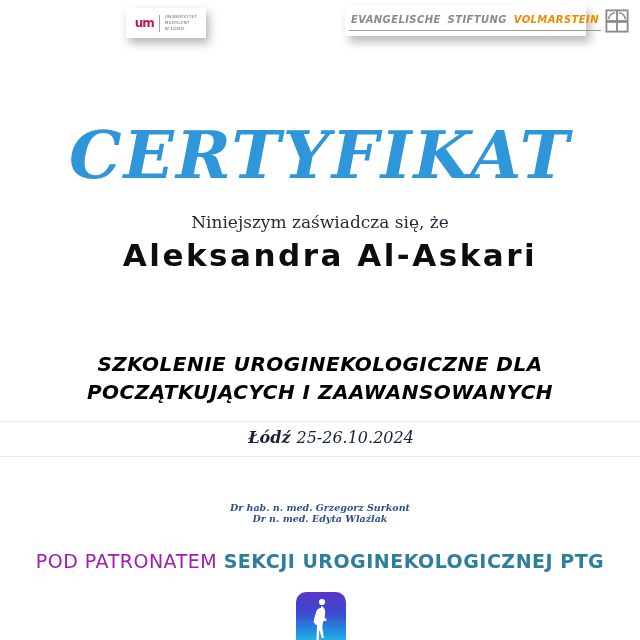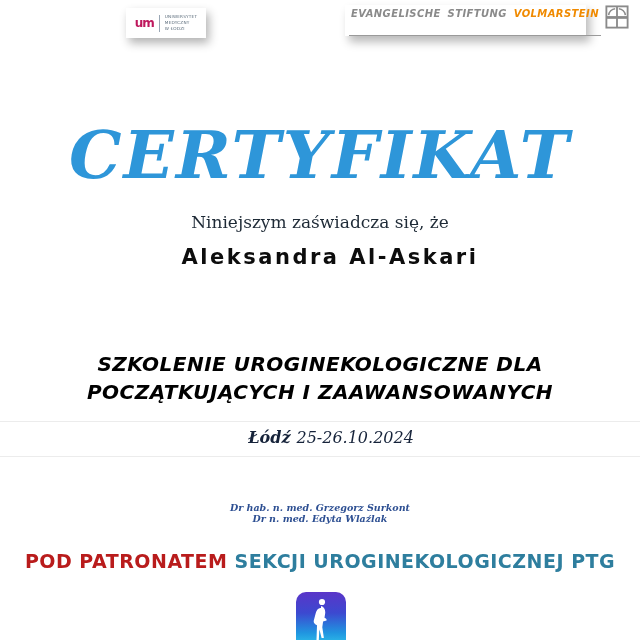--- a/index.html
+++ b/index.html
@@ -11,48 +11,48 @@
   .um-card { position:absolute; left:126px; top:8px; width:80px; height:30px; background:#fff;
              box-shadow:3px 5px 9px rgba(0,0,0,0.30); display:flex; align-items:center;
              justify-content:center; gap:5px; }
   .um-mono { font-family:"DejaVu Sans", sans-serif; font-weight:bold; font-size:12px;
              color:#be185d; line-height:1; letter-spacing:-1px; }
   .um-divider { width:1px; height:17px; background:#9aa7b5; }
   .um-text { font-family:"DejaVu Sans", sans-serif; font-size:4.2px; line-height:1.45;
              color:#5a6b7a; letter-spacing:0.2px; white-space:pre-line; }
 
   .vol-card { position:absolute; left:345px; top:5px; width:241px; height:31px; background:#fff;
-              box-shadow:4px 6px 10px rgba(0,0,0,0.28); display:flex; 
+              box-shadow:4px 6px 10px rgba(0,0,0,0.28); display:flex; align-items:center;
               padding:0 4px; }
   .vol-text { flex:1; font-family:"DejaVu Sans", sans-serif; font-style:italic; font-weight:bold;
               font-size:10px; color:#8a8a8a; letter-spacing:0.4px; word-spacing:3px;
               white-space:nowrap; border-bottom:1px solid #9a9a9a; padding:3px 2px 5px 2px; }
   .vol-orange { color:#F08A00; }
   .vol-icon { width:24px; height:24px; margin-left:4px; flex:0 0 auto; }
 
   
   .centered { position:absolute; left:0; width:640px; text-align:center; }
   .cert-title { top:116px; font-style:italic; font-weight:bold; font-size:66px;
                 letter-spacing:2px; color:#2E96D9; }
   .statement { top:212px; font-size:17px; color:#1e2a36; }
-  .recipient { top:245px; font-family:"DejaVu Sans", sans-serif; font-weight:bold;
-               font-size:21px; letter-spacing:2.5px; color:#0d0d0d;padding-left:20px; }
+  .recipient { top:237px; font-family:"DejaVu Sans", sans-serif; font-weight:bold;
+               font-size:31px; letter-spacing:2.5px; color:#0d0d0d;padding-left:20px; }
   .participation { top:281px; font-size:16px; line-height:19px; color:#1e2a36; }
   .course { top:350px; font-family:"DejaVu Sans", sans-serif; font-style:italic;
             font-weight:bold; font-size:20px; line-height:28px; letter-spacing:0.5px;
             color:#000000; }
   .hairline { position:absolute; left:0; width:640px; height:1px; background:#ececec; }
   .hr1 { top:421px; } .hr2 { top:456px; }
   .dateline { top:428px; font-style:italic; font-size:16px; color:#16233a;padding-left:22px; }
   .dateline .loc { font-weight:bold; margin-right:6px; }
   .signatories { top:503px; font-style:italic; font-weight:bold; font-size:9.5px;
                  line-height:10.5px; color:#2D4F92; }
   .patronage { top:550px; font-family:"DejaVu Sans", sans-serif; font-size:19px;
                letter-spacing:0.5px; }
-  .pat-prefix { color:#b91c1c;font-weight:bold; }
+  .pat-prefix { color:#a21caf; }
   .pat-highlight { color:#2E7E9E; font-weight:bold;margin-top:16px; }
 
   
   .bottom-logo { position:absolute; left:296px; top:592px; width:50px; height:60px;
                  border-radius:10px; overflow:hidden;
                  background:linear-gradient(180deg,#5a35c8 0%,#3c49d0 35%,#2095e0 68%,#37d9ee 100%);
                  display:flex; justify-content:center; }
   .bottom-logo svg { margin-top:5px; }
 </style>
 </head>

